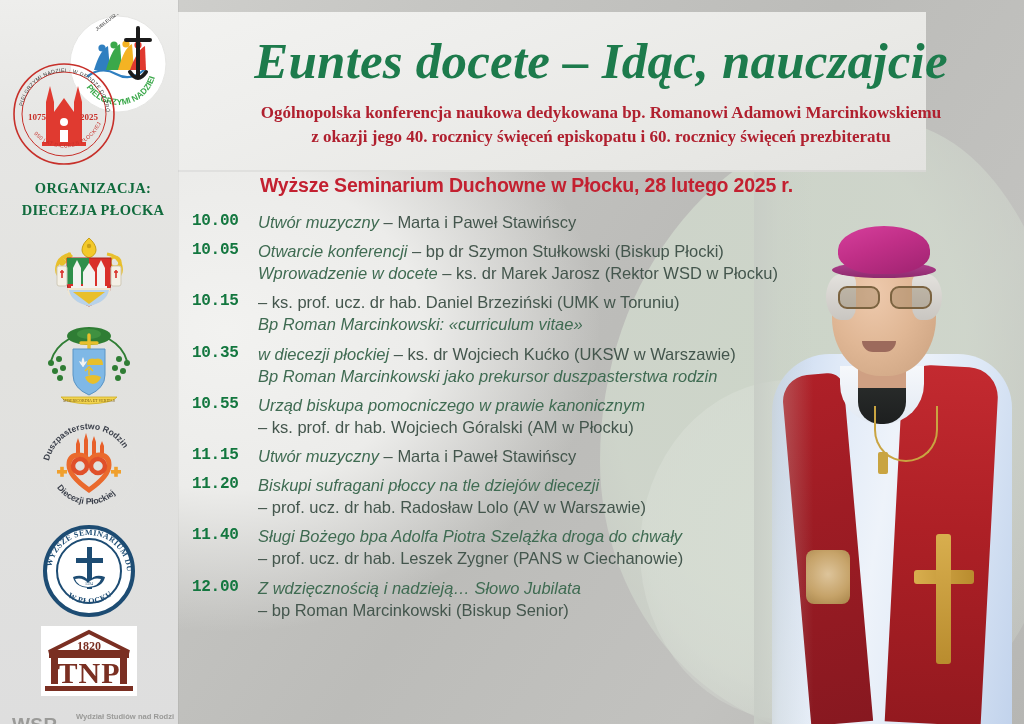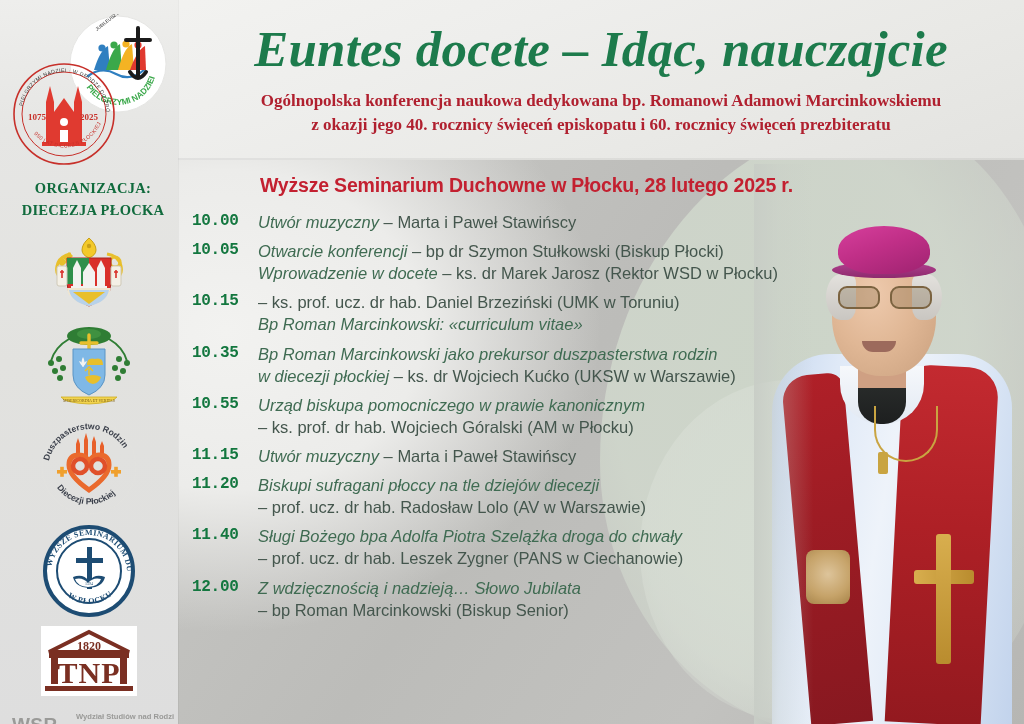--- a/index.html
+++ b/index.html
@@ -34,21 +34,21 @@
     background:radial-gradient(ellipse at 40% 40%, rgba(205,214,201,0.95) 0%, rgba(210,218,206,0.8) 45%, rgba(214,220,212,0.25) 78%, rgba(214,220,212,0) 100%);
   }
   .bg-green-blob2{
     position:absolute;
     left:640px;top:380px;width:300px;height:340px;
     border-radius:50%;
     background:radial-gradient(ellipse at 45% 45%, rgba(214,221,211,0.95) 0%, rgba(218,224,215,0.55) 55%, rgba(218,224,215,0) 85%);
   }
   
   .header-band{
-    position:absolute;left:0;top:0;width:1024px;height:160px;
+    position:absolute;left:0;top:12px;width:926px;height:160px;
     background:linear-gradient(160deg,#f4f4f2 0%,#eeeeec 40%,#e9e9e6 70%,#e3e3e0 100%);
   }
   .header-band:after{
     content:"";position:absolute;left:0;bottom:0;width:100%;height:2px;
     background:rgba(0,0,0,0.05);
   }
   .header-inner{
     position:absolute;left:178px;top:0;width:846px;height:160px;
     text-align:center;
   }
@@ -503,22 +503,22 @@
         <div class="row">
           <div class="time">10.15</div>
           <div class="entry">
             <span class="ln"><span class="pl">– ks. prof. ucz. dr hab. Daniel Brzeziński (UMK w Toruniu)</span></span>
             <span class="ln"><span class="it">Bp Roman Marcinkowski: «curriculum vitae»</span></span>
           </div>
         </div>
         <div class="row">
           <div class="time">10.35</div>
           <div class="entry">
+            <span class="ln"><span class="it">w diecezji płockiej</span><span class="pl"> – ks. dr Wojciech Kućko (UKSW w Warszawie)</span></span>
             <span class="ln"><span class="it">Bp Roman Marcinkowski jako prekursor duszpasterstwa rodzin</span></span>
-            <span class="ln"><span class="it">w diecezji płockiej</span><span class="pl"> – ks. dr Wojciech Kućko (UKSW w Warszawie)</span></span>
           </div>
         </div>
         <div class="row">
           <div class="time">10.55</div>
           <div class="entry">
             <span class="ln"><span class="it">Urząd biskupa pomocniczego w prawie kanonicznym</span></span>
             <span class="ln"><span class="pl">– ks. prof. dr hab. Wojciech Góralski (AM w Płocku)</span></span>
           </div>
         </div>
         <div class="row">

